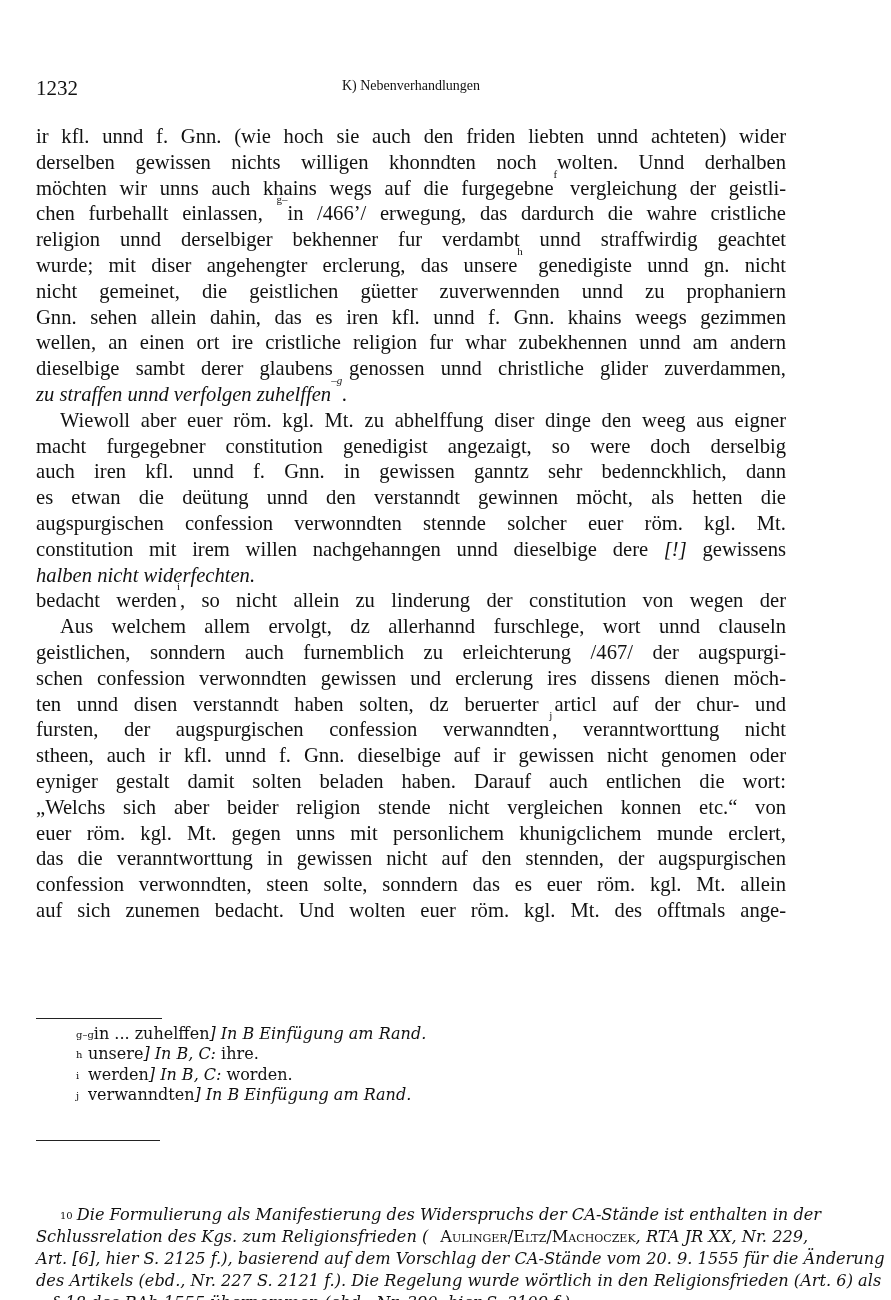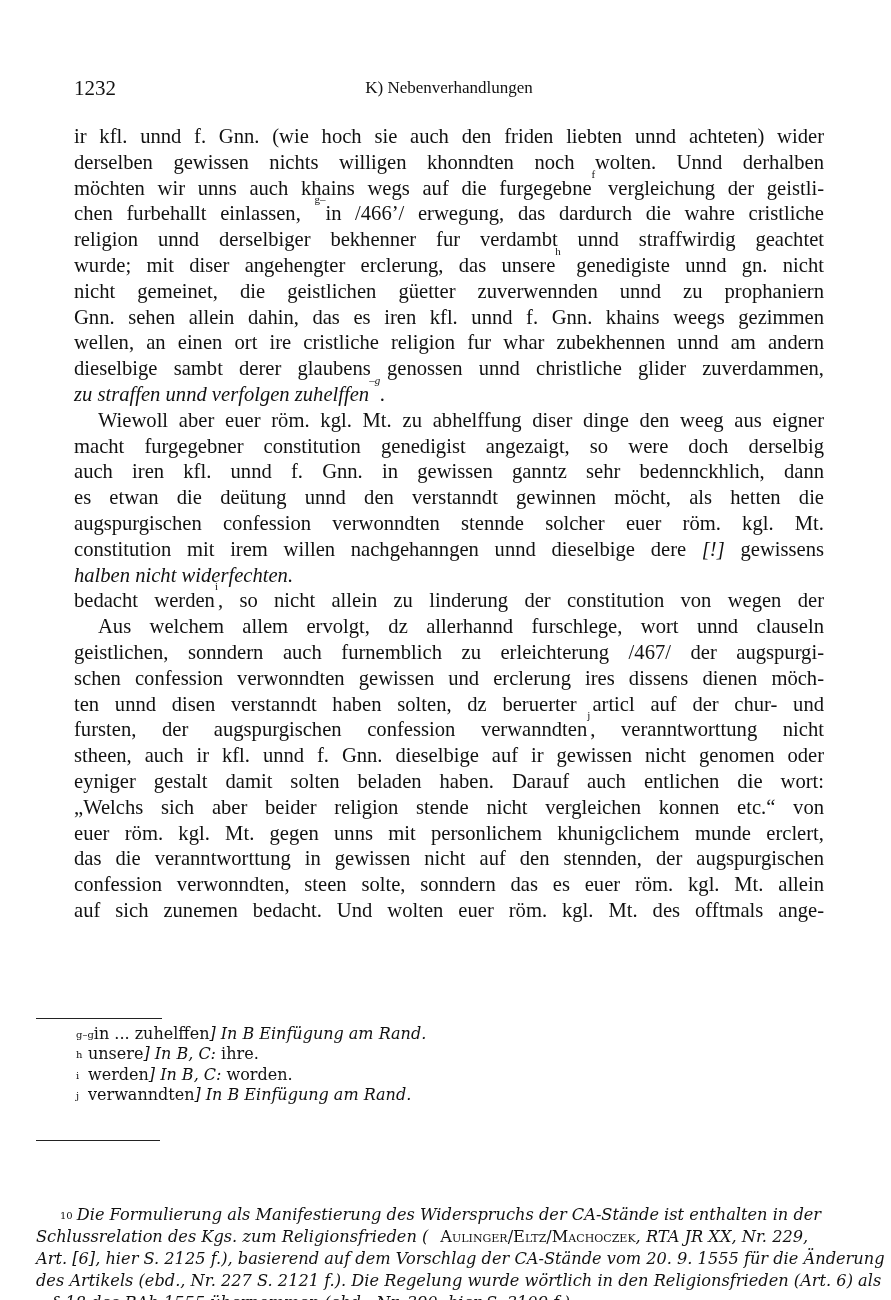--- a/index.html
+++ b/index.html
@@ -4,27 +4,26 @@
   <style>
     html, body { margin: 0; padding: 0; background: #ffffff; }
     body {
       width: 891px; height: 1300px; position: relative; overflow: hidden;
       font-family: "DejaVu Serif", "Liberation Serif", serif;
       color: #111111;
     }
     .page {
       position: absolute; left: 36px; top: 76px; width: 750px;
       font-family: "Liberation Serif", serif;
-      margin-left: 38px;
     }
     .header {
       position: relative; height: 30px; font-size: 19px;
     }
     .page-number { position: absolute; left: 0; top: 0; font-size: 21px; }
-    .running-head { position: absolute; left: 0; right: 0; top: 2px; text-align: center; font-size: 17px; }
+    .running-head { position: absolute; left: 0; right: 0; top: 2px; text-align: center; font-size: 14px; }
     .body-text {
       margin-top: 18px;
       font-size: 20.6px;
       line-height: 25.8px;
       text-align: justify;
     }
     .line { display: block; text-align: justify; text-align-last: justify; white-space: nowrap; }
     .line.last { text-align-last: left; font-style: italic; }
     .indent { padding-left: 24px; }
     sup, .sup { font-size: 11px; vertical-align: top; position: relative; top: -2px; line-height: 0; }

